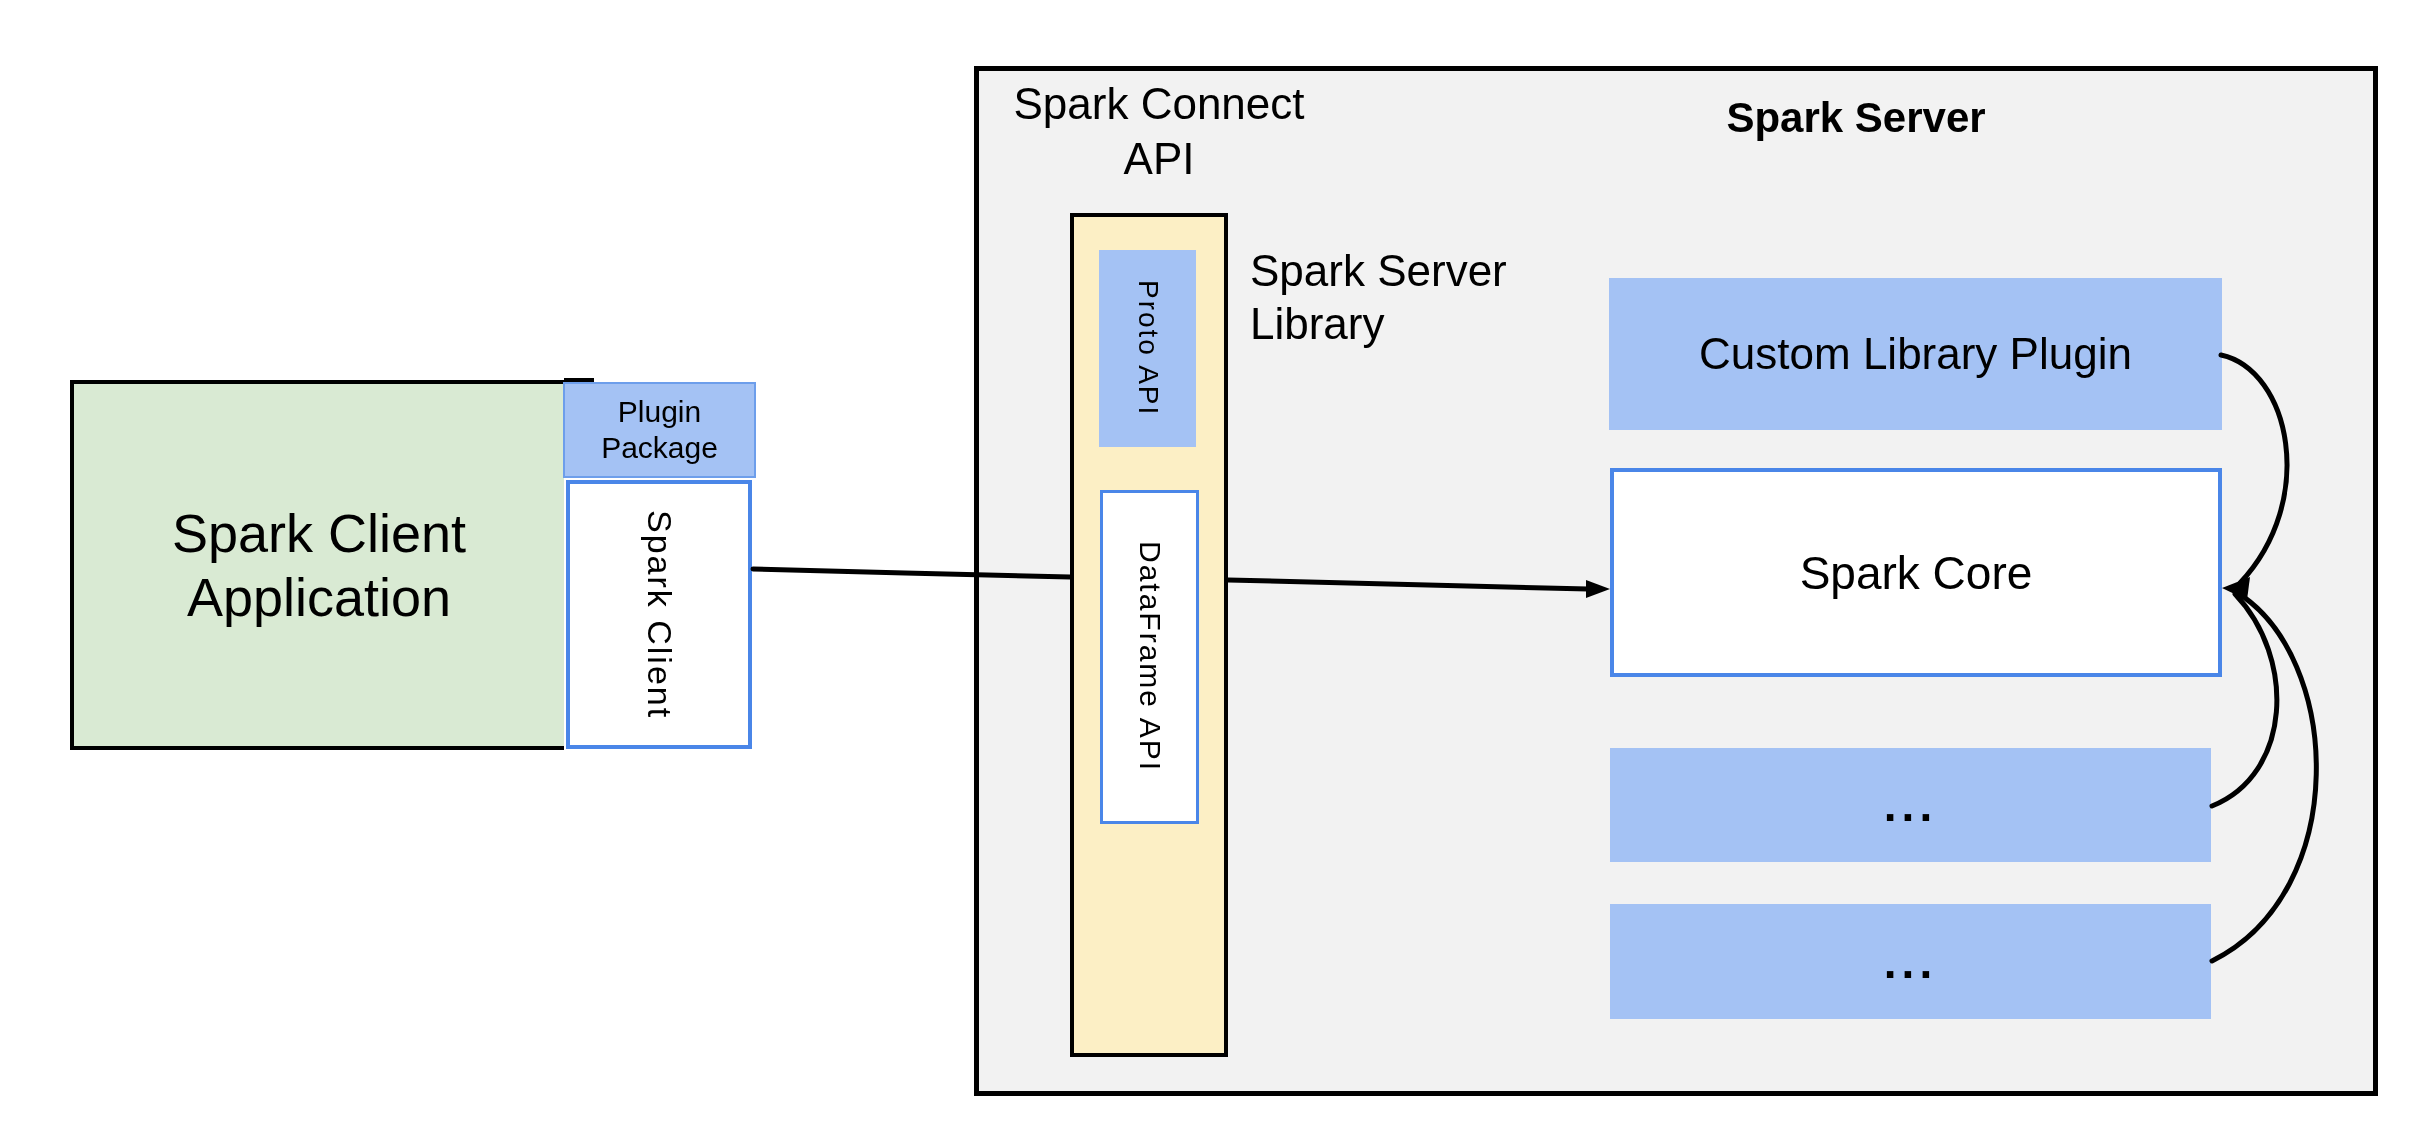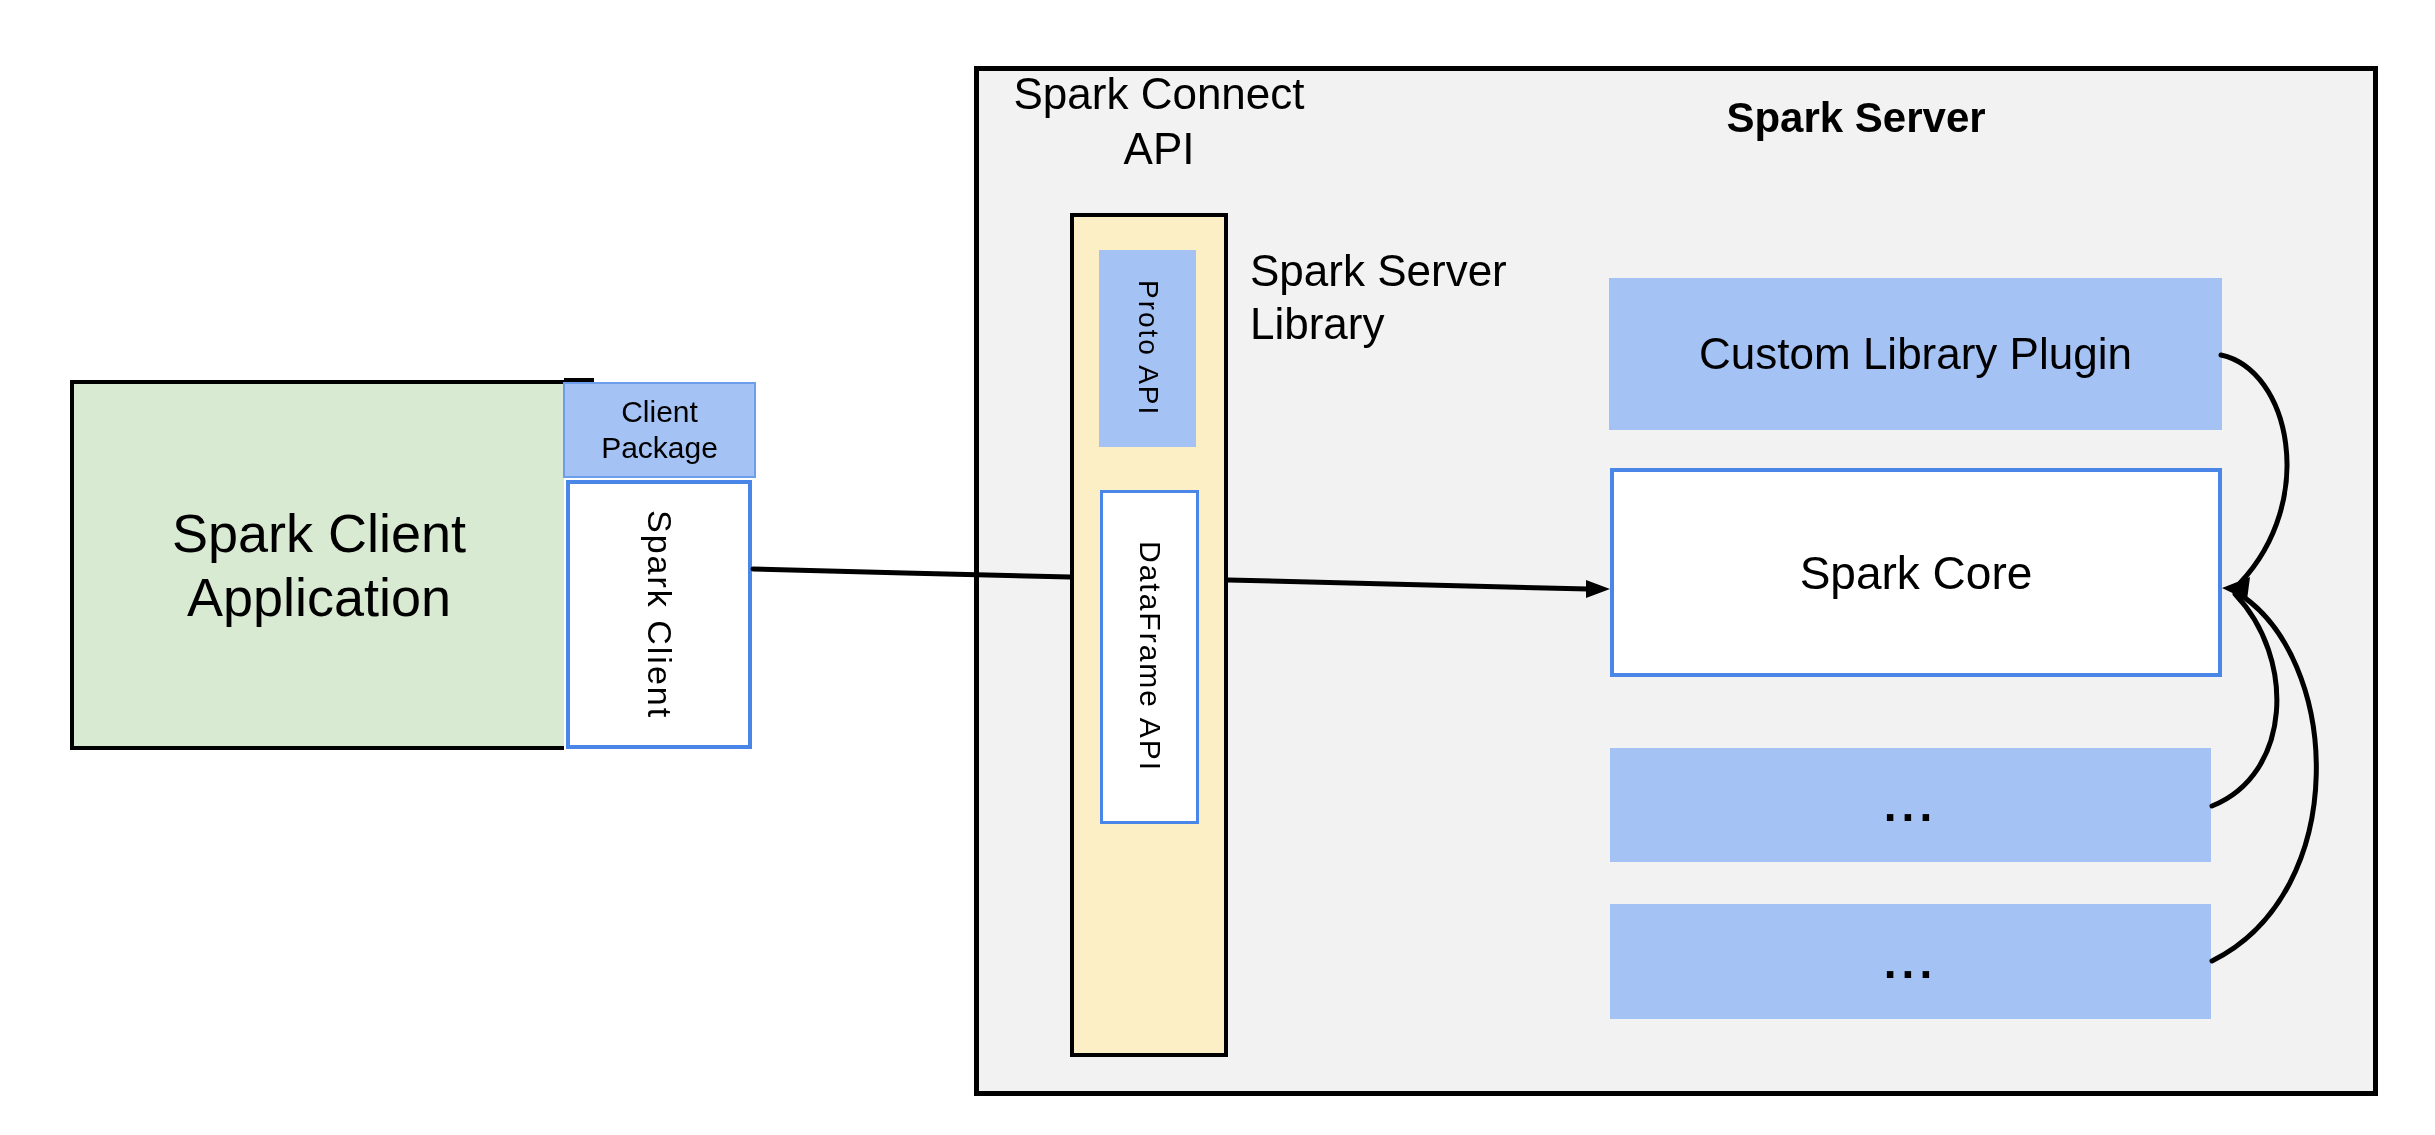--- a/index.html
+++ b/index.html
@@ -27,21 +27,21 @@
     border:2px solid var(--blue-border-soft);}
   .package-label{font-size:30px;line-height:36px;}
   .spark-client-box{left:566px;top:480px;width:186px;height:269px;background:#ffffff;
     border:4px solid var(--blue-border);}
   .vtext{writing-mode:vertical-rl;text-orientation:mixed;white-space:nowrap;letter-spacing:2px;}
   .spark-client-box .vtext{font-size:34px;}
 
   
   .panel{left:974px;top:66px;width:1404px;height:1030px;background:var(--panel-fill);
     border:5px solid var(--panel-border);}
-  .connect-label{left:979px;top:66px;width:360px;font-size:44px;line-height:55px;text-align:center;}
+  .connect-label{left:979px;top:76px;width:360px;font-size:44px;line-height:55px;text-align:center;}
   .server-title{left:1606px;top:94px;width:500px;font-size:42px;font-weight:bold;text-align:center;}
   .library-box{left:1070px;top:213px;width:158px;height:844px;background:var(--yellow-fill);
     border:4px solid var(--panel-border);}
   .proto-box{left:1099px;top:250px;width:97px;height:197px;background:var(--blue-fill);}
   .proto-box .vtext{font-size:28px;}
   .dataframe-box{left:1100px;top:490px;width:99px;height:334px;background:#ffffff;
     border:3px solid var(--blue-border);}
   .dataframe-box .vtext{font-size:30px;}
   .library-label{left:1250px;top:244px;width:330px;font-size:44px;line-height:53px;text-align:left;}
 
@@ -61,21 +61,21 @@
 
 <div class="stage">
 
   <div class="abs center app-box">
     <span class="pre app-label">Spark Client
 Application</span>
   </div>
   <div class="abs border-overhang"></div>
 
   <div class="abs center package-box">
-    <span class="pre package-label">Client
+    <span class="pre package-label">Plugin
 Package</span>
   </div>
 
   <div class="abs center spark-client-box">
     <span class="vtext">Spark Client</span>
   </div>
 
   <div class="abs panel"></div>
 
   <div class="abs connect-label pre">Spark Connect

